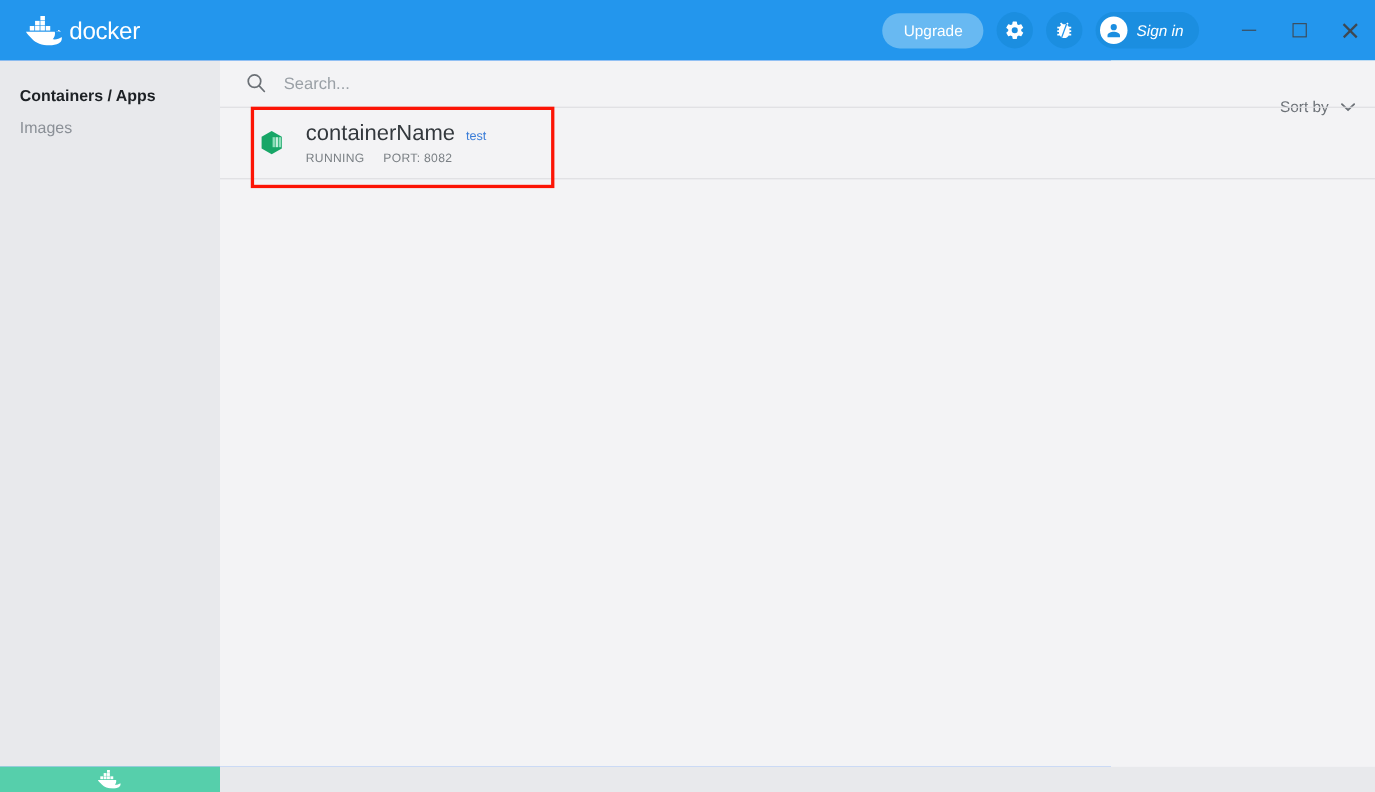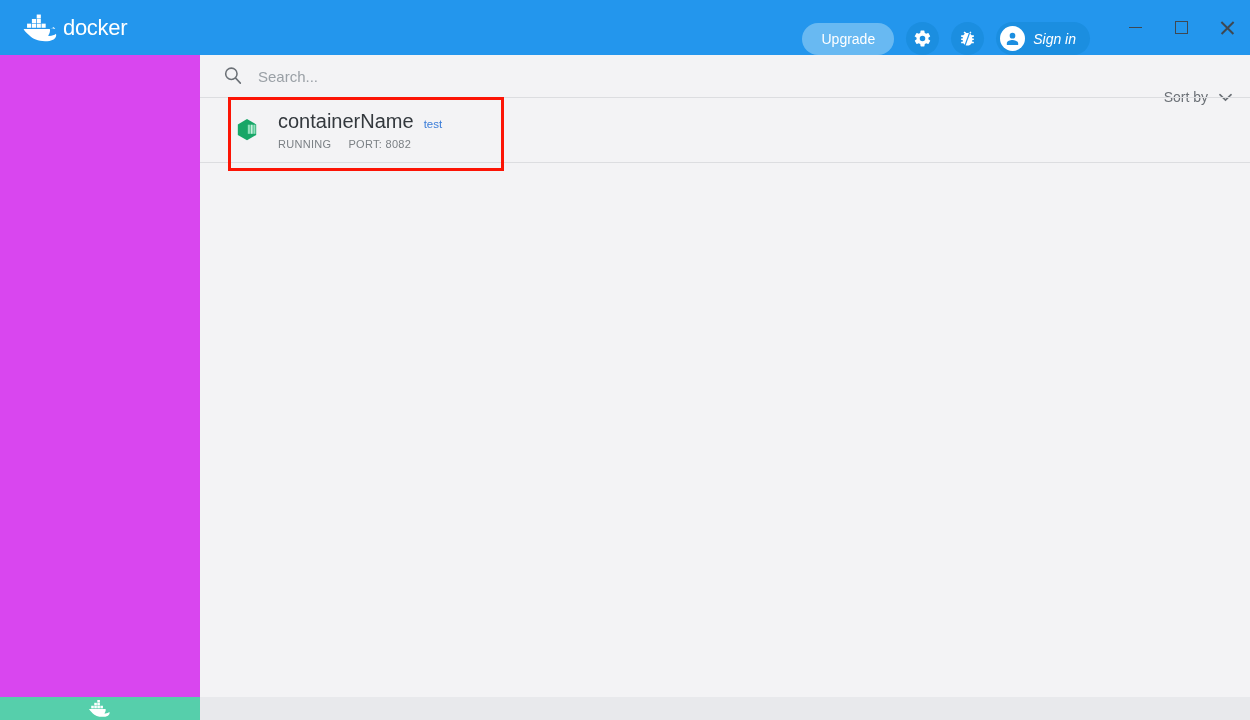--- a/index.html
+++ b/index.html
@@ -8,21 +8,21 @@
     height: 720px;
     overflow: hidden;
     font-family: "Liberation Sans", sans-serif;
     background: #f3f3f5;
   }
 
   #app {
     position: relative;
     width: 1010px;
     height: 720px;
-    background: #d946ef;
+    background: #3b82f6;
   }
 
   
   .titlebar {
     position: absolute;
     top: 0; left: 0;
     width: 1250px;
     height: 55px;
     background: #2396ed;
     display: flex;
@@ -41,21 +41,21 @@
     font-size: 22px;
     letter-spacing: -0.3px;
     margin-left: 3px;
     font-weight: 400;
   }
 
   .titlebar-spacer { flex: 1 1 auto; }
 
   .titlebar-actions {
     display: flex;
-    align-items: flex-end;
+    align-items: center;
     gap: 12px;
     height: 100%;
   }
 
   .upgrade-btn {
     background: #68b9f2;
     color: #ffffff;
     border: none;
     border-radius: 16px;
     height: 32px;
@@ -314,20 +314,28 @@
         </button>
       <button class="wc">
           <span class="wc-max"></span>
         </button>
       <button class="wc">
           <span class="wc-close"></span>
         </button>
     </div>
   </div>
 
+  <div class="sidebar">
+    <div class="side-item active">
+      <span>Containers / Apps</span>
+    </div>
+    <div class="side-item inactive">
+      <span>Images</span>
+    </div>
+  </div>
 
   <div class="statusbar">
     <svg width="26" height="17" viewBox="0 0 48 34">
       <g fill="#ffffff">
         <rect x="12.5" y="11.5" width="5.2" height="5.2"></rect>
         <rect x="18.6" y="11.5" width="5.2" height="5.2"></rect>
         <rect x="24.7" y="11.5" width="5.2" height="5.2"></rect>
         <rect x="12.5" y="5.6" width="5.2" height="5.2"></rect>
         <rect x="18.6" y="5.6" width="5.2" height="5.2"></rect>
         <rect x="18.6" y="0" width="5.2" height="5.0"></rect>

